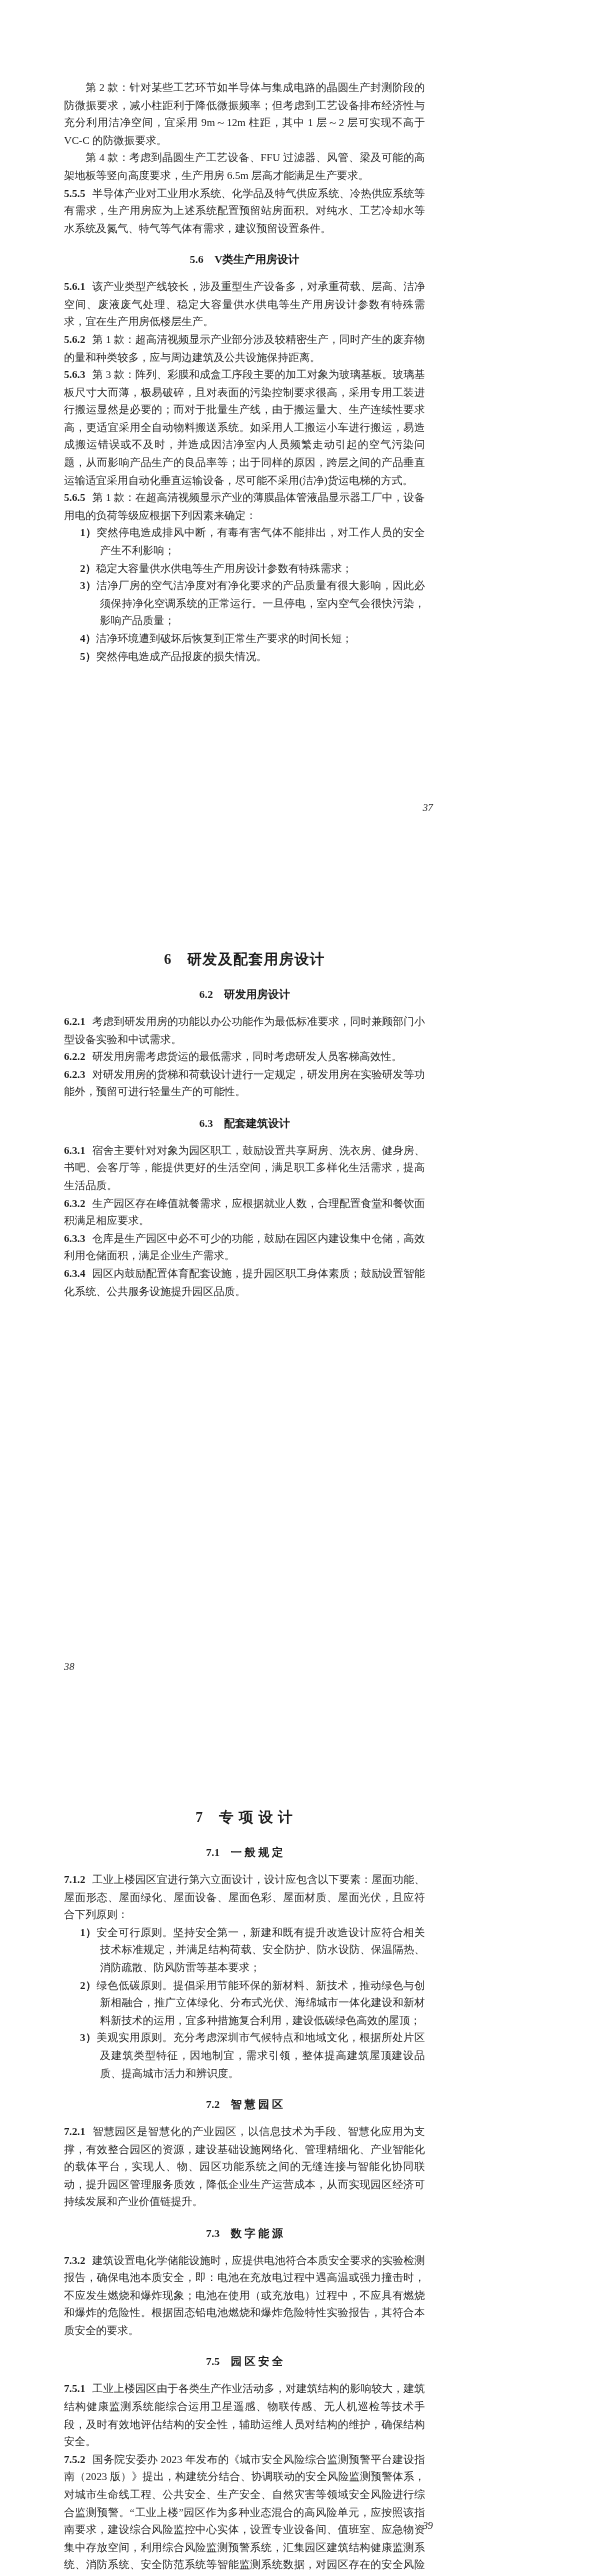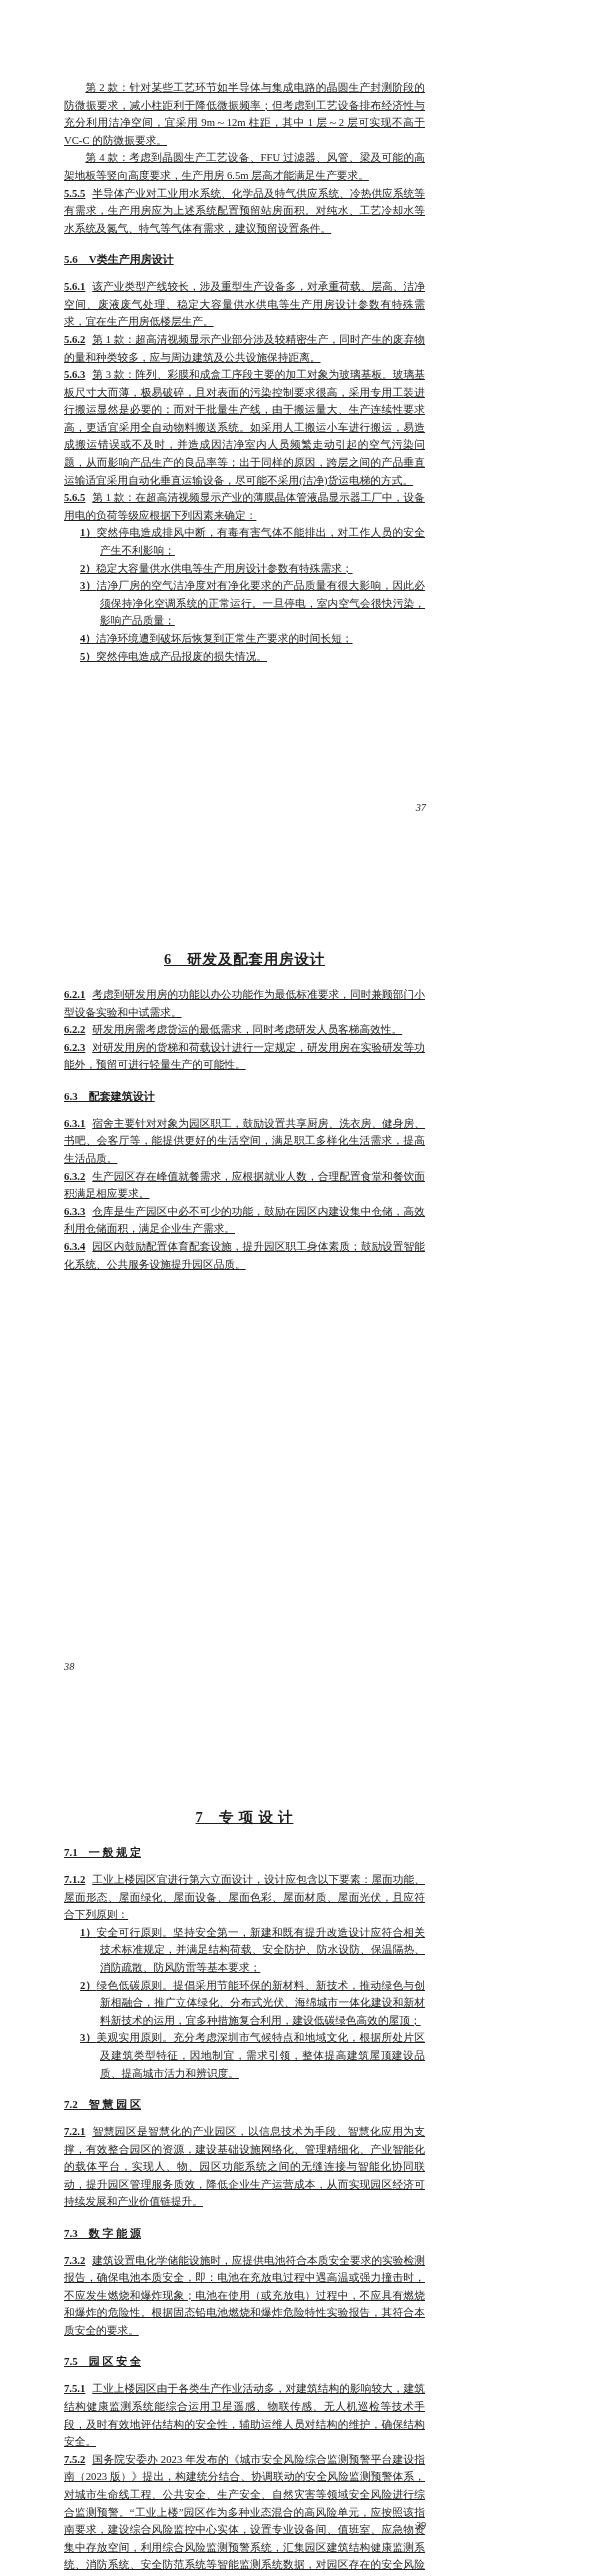--- a/index.html
+++ b/index.html
@@ -3,35 +3,35 @@
 <meta charset="utf-8">
 <style>
   html,body{margin:0;padding:0;background:#ffffff;}
   body{
     width:607px;
     font-family:"Liberation Serif","DejaVu Serif",serif;
     color:#1f1f1f;
     -webkit-font-smoothing:antialiased;
   }
   .doc{width:607px;}
-  .page{position:relative;width:489px;height:859px;background:#ffffff;overflow:hidden;text-decoration:underline;}
+  .page{position:relative;width:489px;height:859px;background:#ffffff;overflow:hidden;}
   .content{margin:0 64px;}
   .pg1 .content{padding-top:79px;}
   .pg2 .content{padding-top:90px;}
   .pg3 .content{padding-top:89px;}
   p{margin:0;font-size:10.7px;line-height:17.6px;text-align:justify;}
   .pi{text-indent:2em;}
   .plain{text-indent:0;}
   .num{font-weight:bold;margin-right:6.9px;margin-top:32px;}
   .linum{font-weight:bold;}
   .li{padding-left:36px;text-indent:-20px;}
   .h1{font-size:14.5px;font-weight:bold;text-align:center;line-height:20px;margin:0 0 17px;letter-spacing:0.8px;}
-  .h2{font-size:11px;font-weight:bold;text-align:left;line-height:17px;margin:13.8px 0 10px;}
+  .h2{font-size:11px;font-weight:bold;text-align:center;line-height:17px;margin:13.8px 0 10px;}
   .pageno{position:absolute;bottom:46px;font-style:italic;font-size:10.3px;color:#2a2a2a;}
-  .pn-right{right:63px;}
+  .pn-right{right:56px;}
   .pn-left{left:64px;}
 </style>
 </head>
 <body>
 
 <div class="doc">
 
   <div class="page pg1">
     <div class="content">
       <p class="pi">第 2 款：针对某些工艺环节如半导体与集成电路的晶圆生产封测阶段的防微振要求，减小柱距利于降低微振频率；但考虑到工艺设备排布经济性与充分利用洁净空间，宜采用 9m～12m 柱距，其中 1 层～2 层可实现不高于 VC-C 的防微振要求。</p>
@@ -47,20 +47,21 @@
       <p class="li"><span class="linum">3）</span><span>洁净厂房的空气洁净度对有净化要求的产品质量有很大影响，因此必须保持净化空调系统的正常运行。一旦停电，室内空气会很快污染，影响产品质量；</span></p>
       <p class="li"><span class="linum">4）</span><span>洁净环境遭到破坏后恢复到正常生产要求的时间长短；</span></p>
       <p class="li"><span class="linum">5）</span><span>突然停电造成产品报废的损失情况。</span></p>
     </div>
     <span class="pageno pn-right">37</span>
   </div>
 
   <div class="page pg2">
     <div class="content">
       <p class="h1">6　研发及配套用房设计</p>
+      <p class="h2">6.2　研发用房设计</p>
       <p class="plain"><span class="num">6.2.1</span><span>考虑到研发用房的功能以办公功能作为最低标准要求，同时兼顾部门小型设备实验和中试需求。</span></p>
       <p class="plain"><span class="num">6.2.2</span><span>研发用房需考虑货运的最低需求，同时考虑研发人员客梯高效性。</span></p>
       <p class="plain"><span class="num">6.2.3</span><span>对研发用房的货梯和荷载设计进行一定规定，研发用房在实验研发等功能外，预留可进行轻量生产的可能性。</span></p>
       <p class="h2">6.3　配套建筑设计</p>
       <p class="plain"><span class="num">6.3.1</span><span>宿舍主要针对对象为园区职工，鼓励设置共享厨房、洗衣房、健身房、书吧、会客厅等，能提供更好的生活空间，满足职工多样化生活需求，提高生活品质。</span></p>
       <p class="plain"><span class="num">6.3.2</span><span>生产园区存在峰值就餐需求，应根据就业人数，合理配置食堂和餐饮面积满足相应要求。</span></p>
       <p class="plain"><span class="num">6.3.3</span><span>仓库是生产园区中必不可少的功能，鼓励在园区内建设集中仓储，高效利用仓储面积，满足企业生产需求。</span></p>
       <p class="plain"><span class="num">6.3.4</span><span>园区内鼓励配置体育配套设施，提升园区职工身体素质；鼓励设置智能化系统、公共服务设施提升园区品质。</span></p>
     </div>
     <span class="pageno pn-left">38</span>

